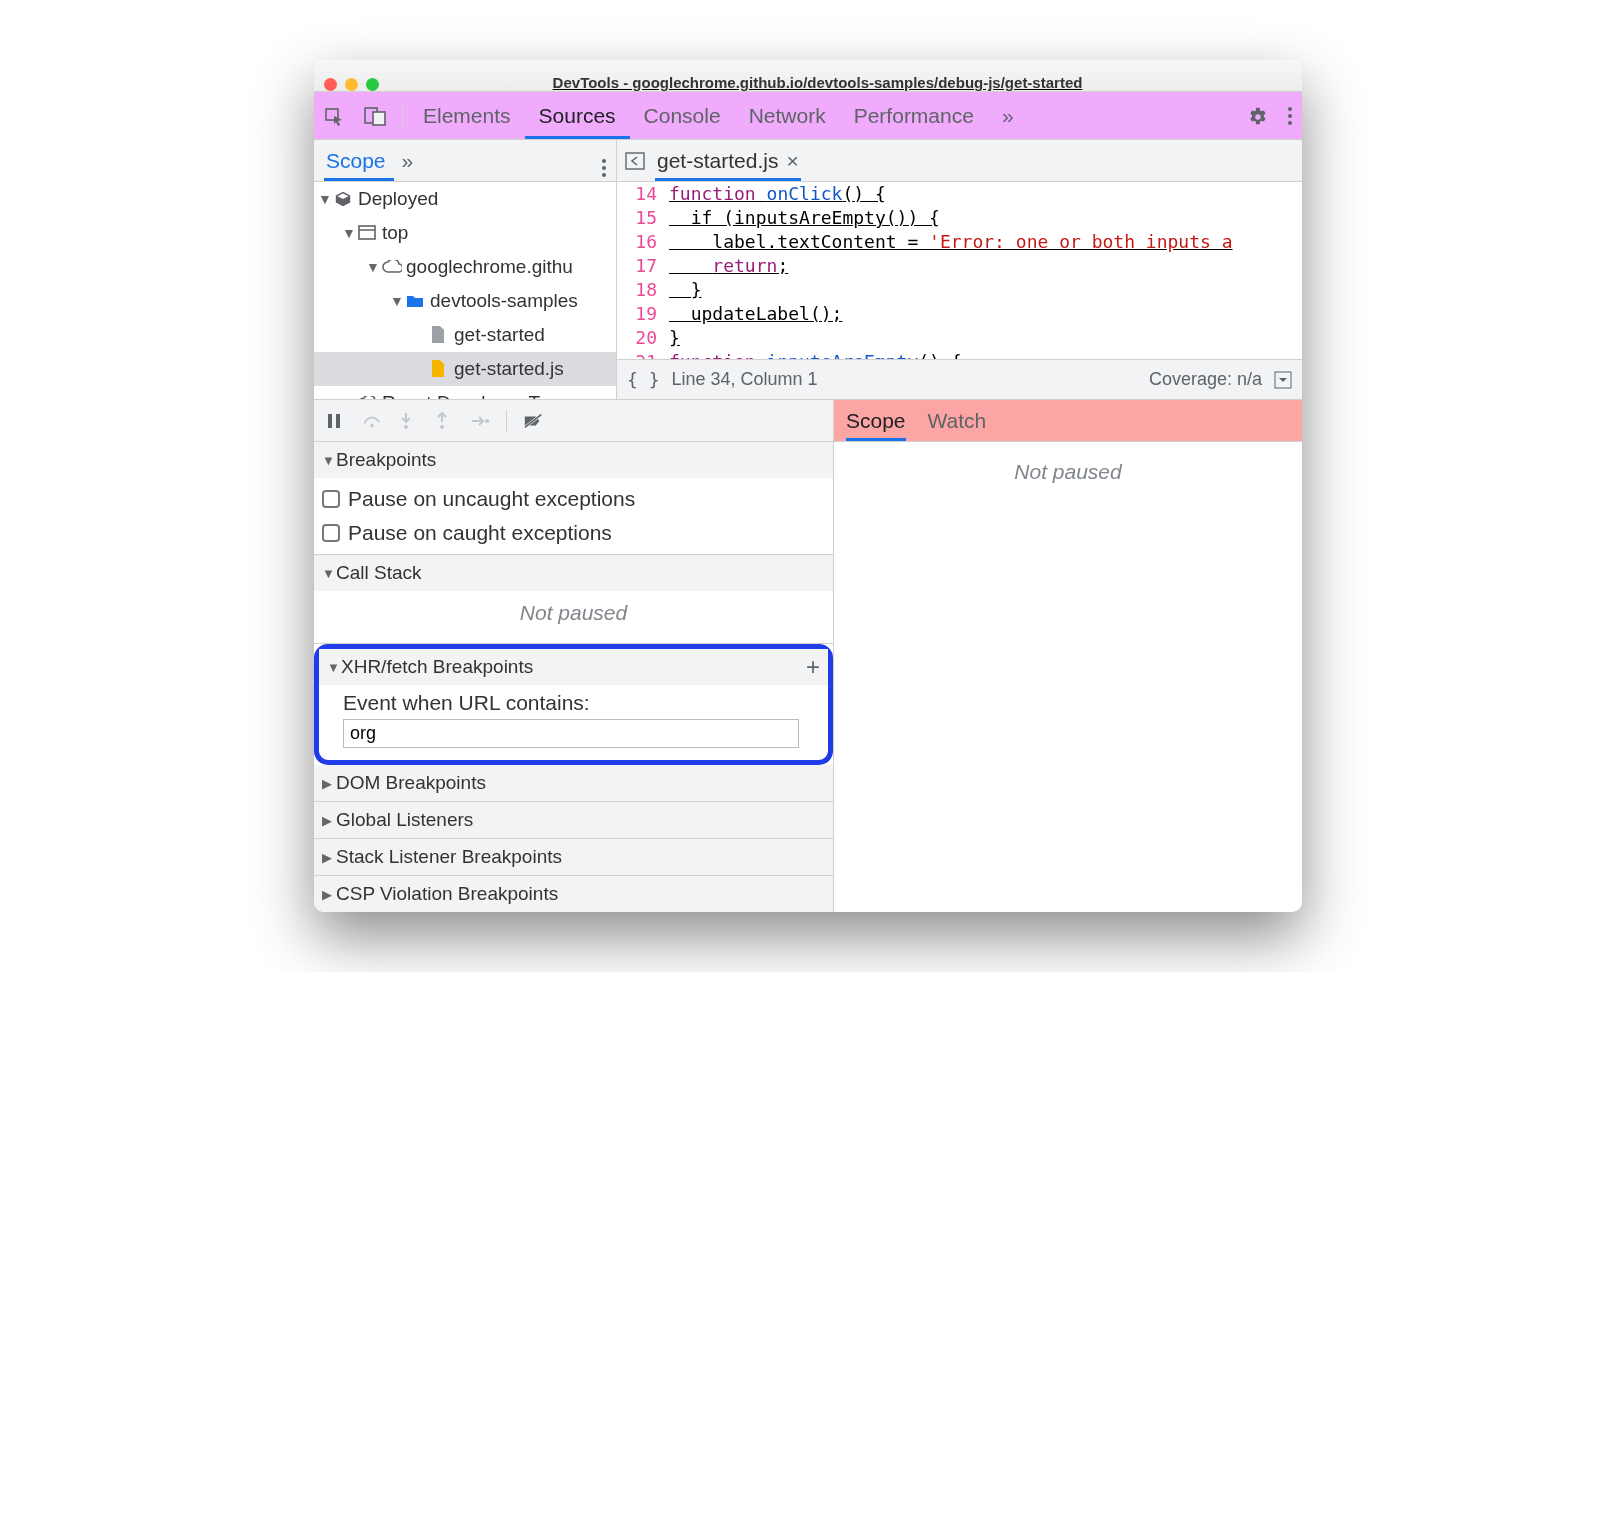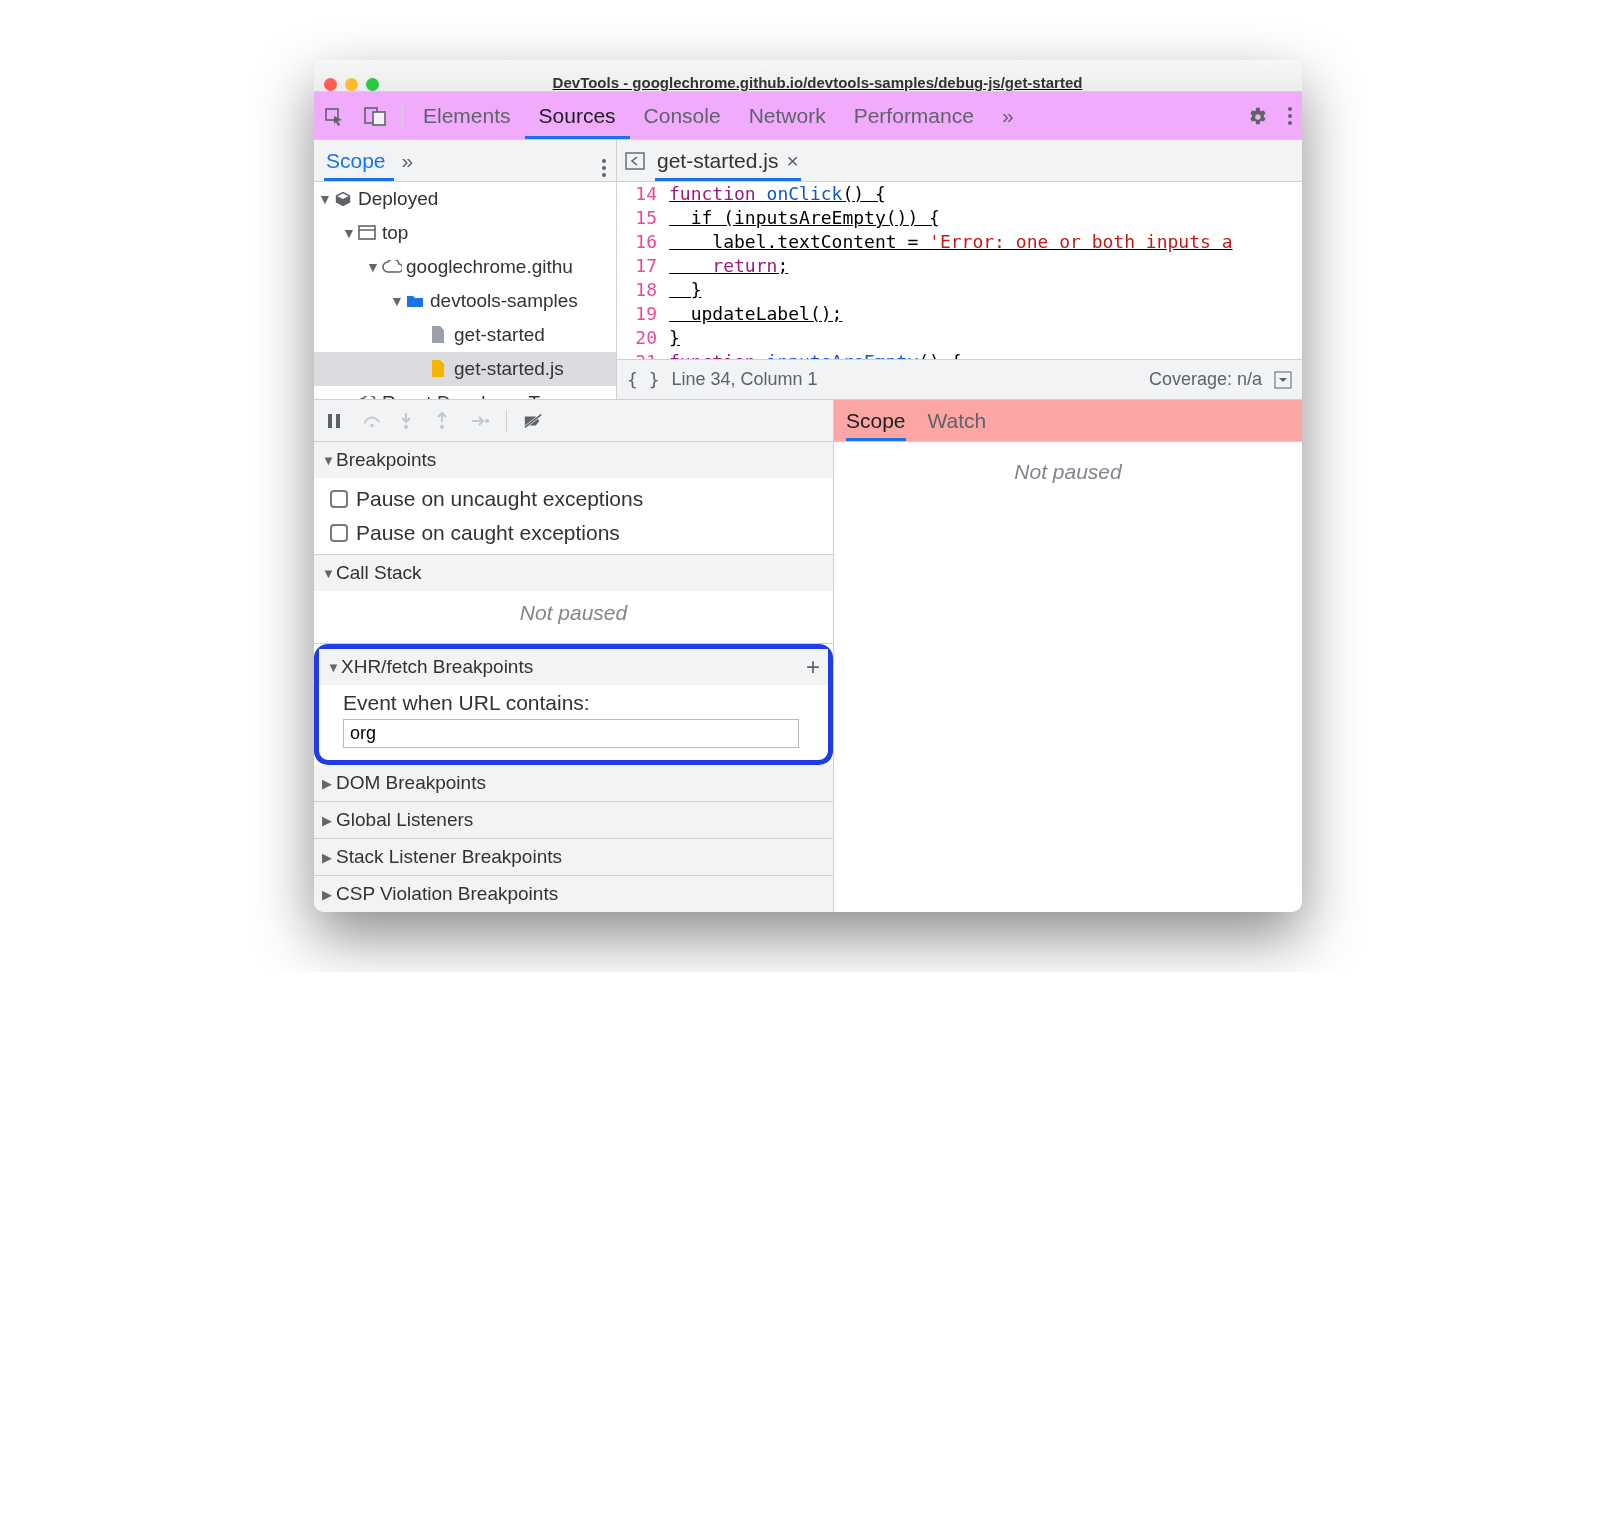--- a/index.html
+++ b/index.html
@@ -128,21 +128,21 @@
 .section .header {
   height: 36px;
   display: flex;
   align-items: center;
   background: #f1f3f4;
   padding: 0 8px;
   font-size: 19px;
   color: #333;
 }
 .section .header .arrow { width: 14px; color: #666; font-size: 13px; }
-.section .body { padding: 4px 16px; }
+.section .body { padding: 4px 8px; }
 .checkrow { display:flex; align-items:center; height: 34px; gap: 8px; color:#333; }
 .checkrow .cb { width: 18px; height: 18px; border: 2px solid #777; border-radius: 4px; }
 .notpaused { text-align:center; color:#80868b; font-style: italic; padding: 10px 0 18px; }
 .rightpane { flex: 1; }
 .rightpane .rtabs {
   height: 42px;
   display: flex;
   align-items: center;
   background: #fca5a5;
   border-bottom: 1px solid #d0d0d0;

